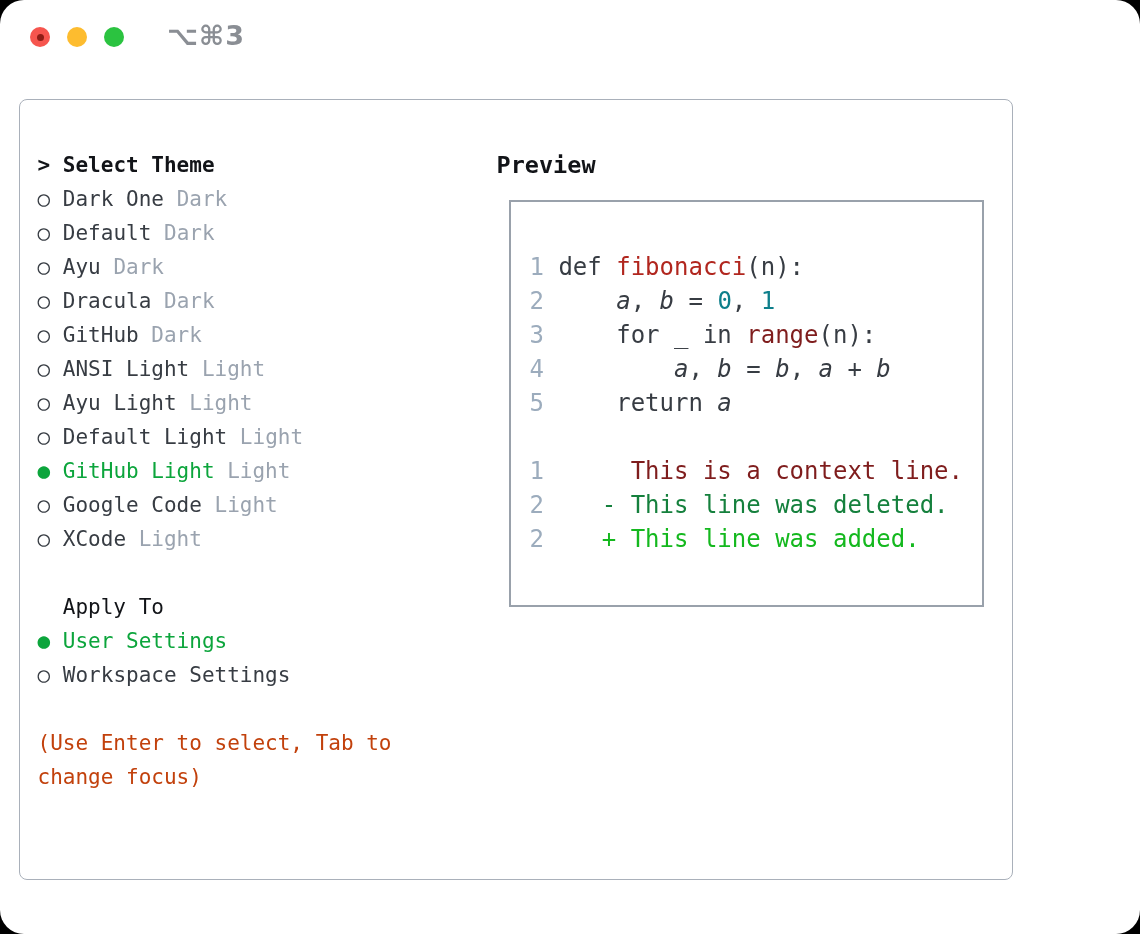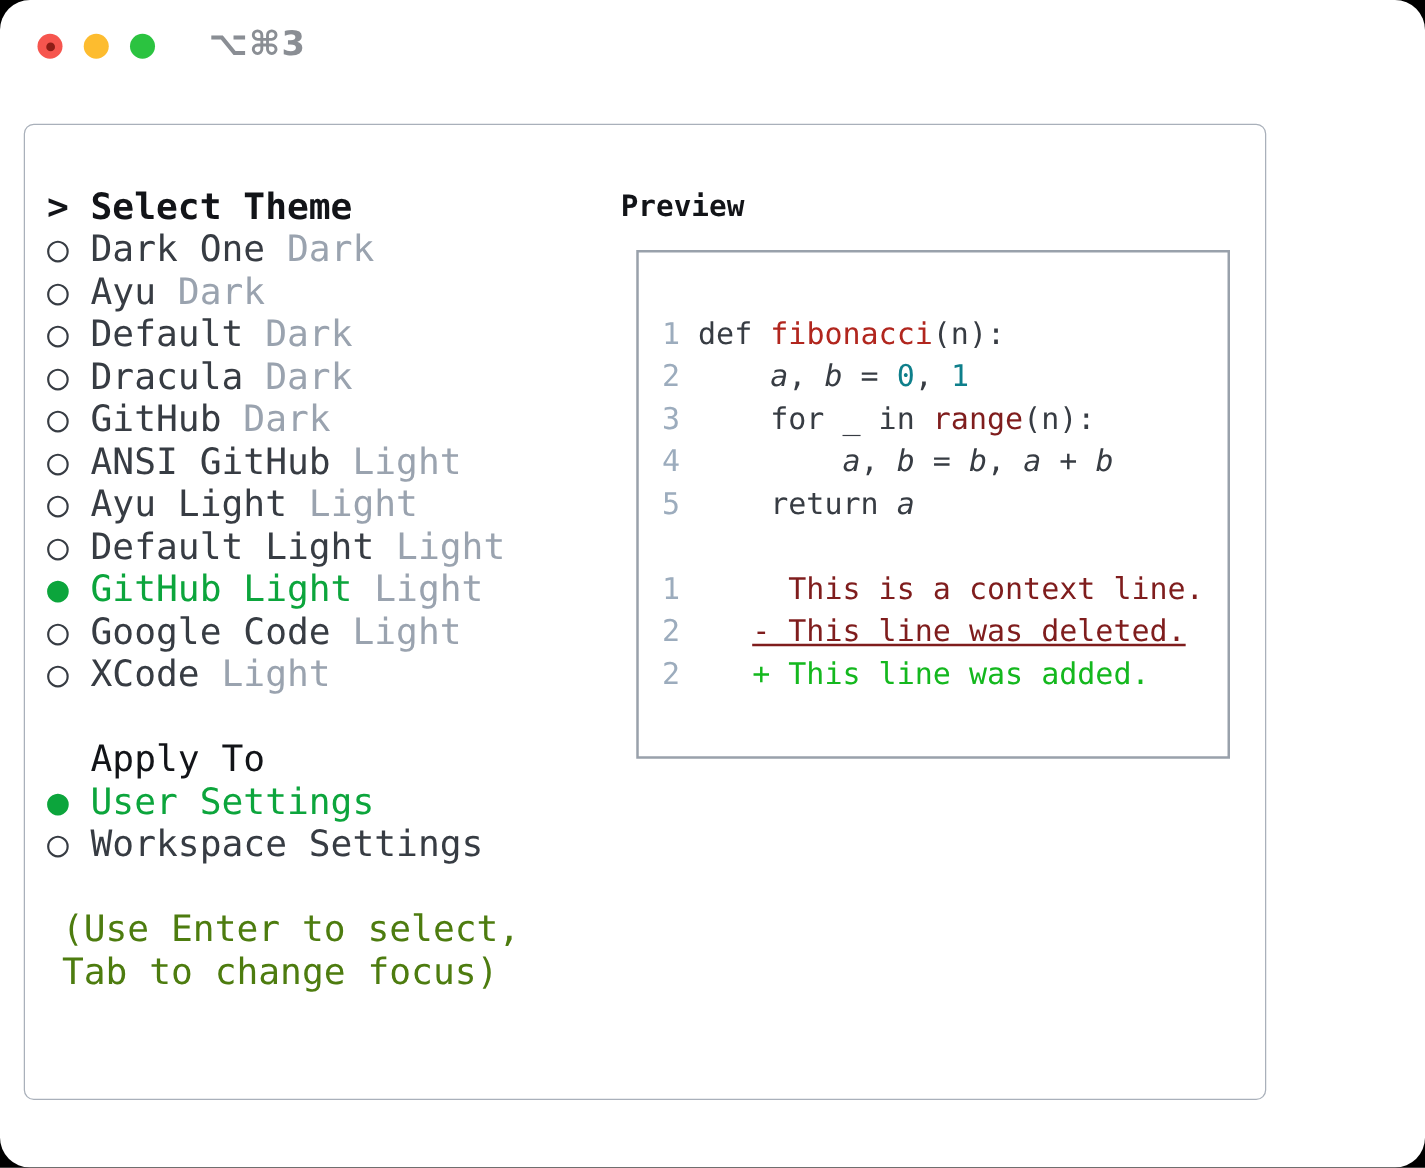--- a/index.html
+++ b/index.html
@@ -12,70 +12,70 @@
   .tl-yellow{left:67px;background:#fdbc2f;}
   .tl-green{left:104px;background:#2bc340;}
   .tl-dot{position:absolute;left:6.5px;top:6.5px;width:7px;height:7px;border-radius:50%;background:#8e1d16;}
   .win-title{position:absolute;left:167px;top:20px;font-family:"DejaVu Sans","Liberation Sans",sans-serif;
              font-size:27px;font-weight:bold;color:#8a8e94;letter-spacing:1px;}
 
   
   .panel{position:absolute;left:19px;top:99px;width:994px;height:781px;box-sizing:border-box;
          border:1.5px solid #a9b0ba;border-radius:8px;background:#fff;}
 
-  .left-col{position:absolute;left:17.5px;top:47.5px;font-size:29px;color:#373c43;}
+  .left-col{position:absolute;left:17.5px;top:47.5px;font-size:21px;color:#373c43;}
   .row{height:34px;line-height:34px;white-space:pre;}
   .header-row{font-weight:bold;color:#121418;}
   .apply-header{color:#121418;padding-left:2ch;}
   .theme-row .radio,.apply-row .radio{color:#373c43;}
   .theme-row .variant{color:#9aa3af;}
   .theme-row.selected .radio,.theme-row.selected .t-label,
   .apply-row.selected .radio,.apply-row.selected .t-label{color:#0ca53c;}
   .spacer{height:34px;}
-  .hint{width:436px;line-height:34px;color:#4d7c0f;white-space:normal;margin-left:12px;}
+  .hint{width:436px;line-height:34px;color:#c2410c;white-space:normal;}
 
   
   .preview-title{position:absolute;left:476.5px;top:47.5px;height:34px;line-height:34px;
                  font-size:23.5px;font-weight:bold;color:#121418;}
   .preview-box{position:absolute;left:488.5px;top:99.5px;width:475px;height:407px;box-sizing:border-box;
                border:2px solid #99a1ab;background:#fff;padding:48px 0 0 19px;overflow:hidden;}
   .pline{height:34px;line-height:34px;white-space:pre;font-size:24px;color:#373c43;}
   .lineno{color:#9cacbd;}
   .seg.plain{color:#373c43;}
   .seg.func{color:#b1261e;}
   .seg.numlit{color:#0e7f8b;}
   .seg.call{color:#7f1d1d;}
   .seg.var{color:#373c43;font-style:italic;}
   .seg.ctx{color:#7f1d1d;}
-  .seg.del{color:#7f1d1d;text-decoration:underline;}
+  .seg.del{color:#15803d;}
   .seg.add{color:#14b81e;}
 </style>
 </head>
 <body>
 
 <div class="page">
 
   <span class="traffic-light tl-red">
       <span class="tl-dot"></span>
     </span>
   <span class="traffic-light tl-yellow"></span>
   <span class="traffic-light tl-green"></span>
   <span class="win-title">⌥⌘3</span>
 
   <div class="panel">
 
     <div class="left-col">
       <div class="row header-row"><span class="caret">&gt;</span> <span>Select Theme</span></div>
       <div id="theme-list">
           <div class="row theme-row"><span class="radio">○</span> <span class="t-label">Dark One</span> <span class="variant">Dark</span></div>
+          <div class="row theme-row"><span class="radio">○</span> <span class="t-label">Default</span> <span class="variant">Dark</span></div>
           <div class="row theme-row"><span class="radio">○</span> <span class="t-label">Ayu</span> <span class="variant">Dark</span></div>
-          <div class="row theme-row"><span class="radio">○</span> <span class="t-label">Default</span> <span class="variant">Dark</span></div>
           <div class="row theme-row"><span class="radio">○</span> <span class="t-label">Dracula</span> <span class="variant">Dark</span></div>
           <div class="row theme-row"><span class="radio">○</span> <span class="t-label">GitHub</span> <span class="variant">Dark</span></div>
-          <div class="row theme-row"><span class="radio">○</span> <span class="t-label">ANSI GitHub</span> <span class="variant">Light</span></div>
+          <div class="row theme-row"><span class="radio">○</span> <span class="t-label">ANSI Light</span> <span class="variant">Light</span></div>
           <div class="row theme-row"><span class="radio">○</span> <span class="t-label">Ayu Light</span> <span class="variant">Light</span></div>
           <div class="row theme-row"><span class="radio">○</span> <span class="t-label">Default Light</span> <span class="variant">Light</span></div>
           <div class="row theme-row selected"><span class="radio">●</span> <span class="t-label">GitHub Light</span> <span class="variant">Light</span></div>
           <div class="row theme-row"><span class="radio">○</span> <span class="t-label">Google Code</span> <span class="variant">Light</span></div>
           <div class="row theme-row"><span class="radio">○</span> <span class="t-label">XCode</span> <span class="variant">Light</span></div>
         </div>
       <div class="row spacer"></div>
       <div class="row apply-header">Apply To</div>
       <div id="apply-list">
           <div class="row apply-row selected"><span class="radio">●</span> <span class="t-label">User Settings</span></div>

